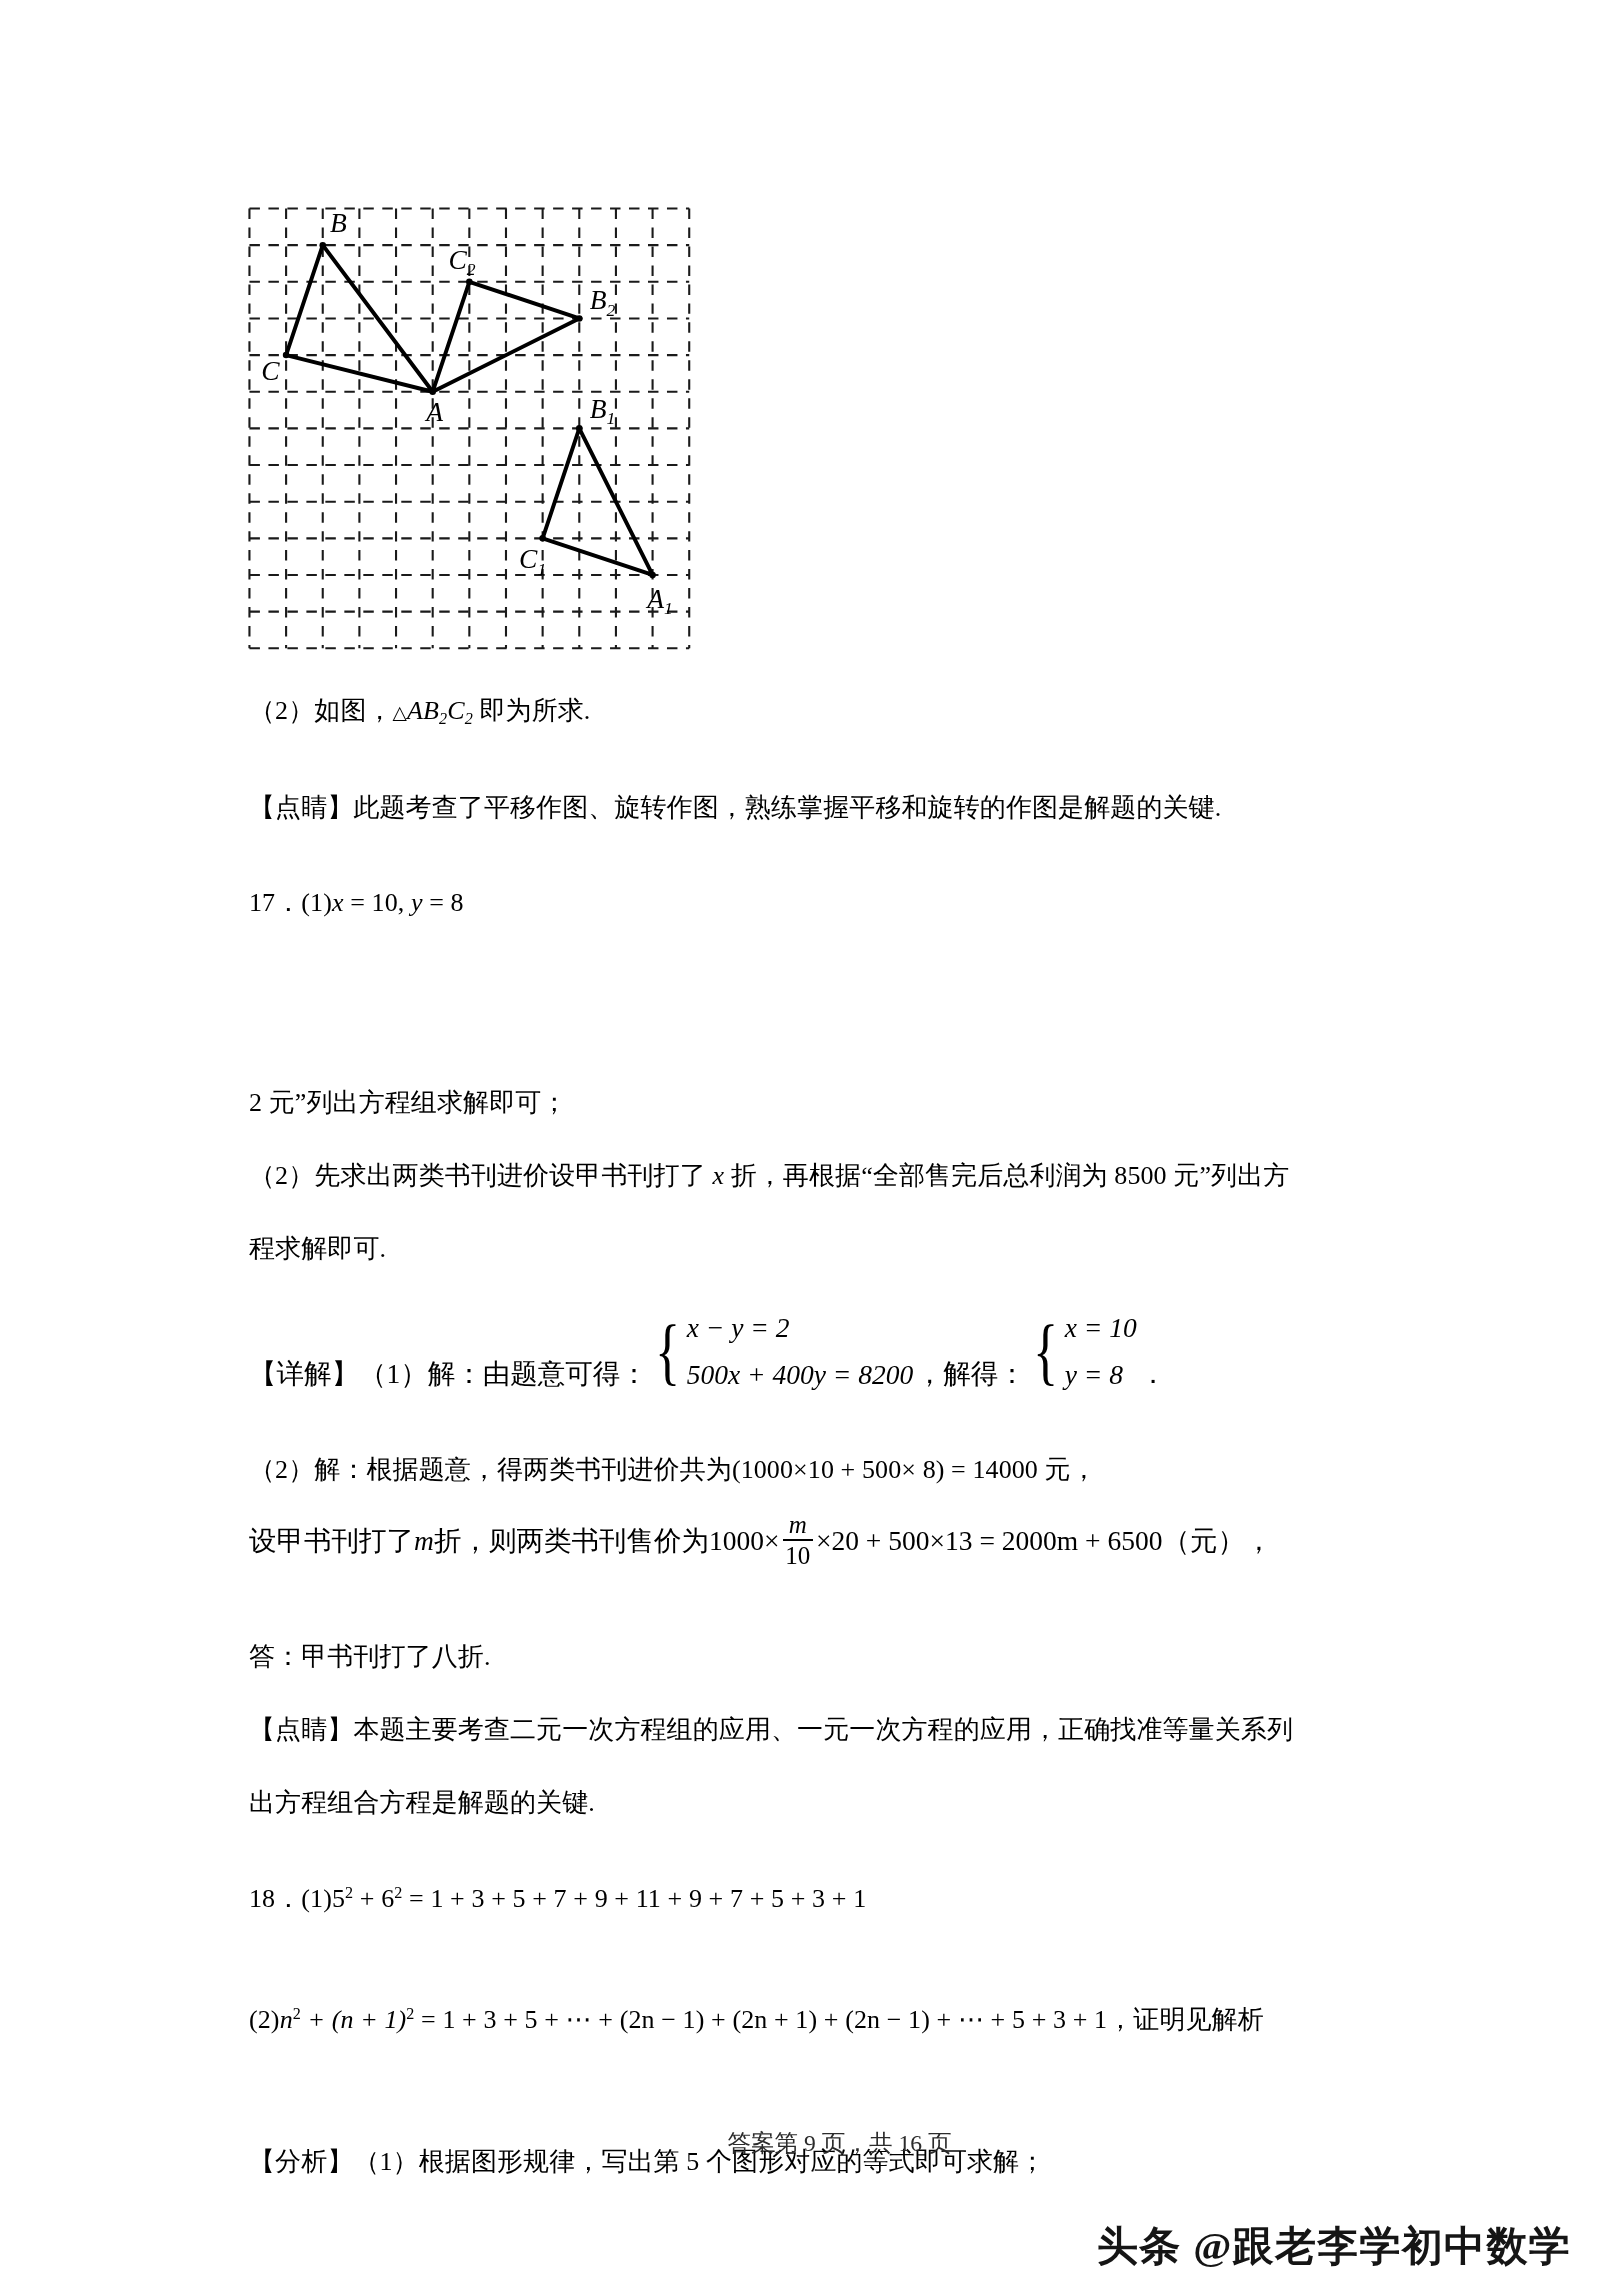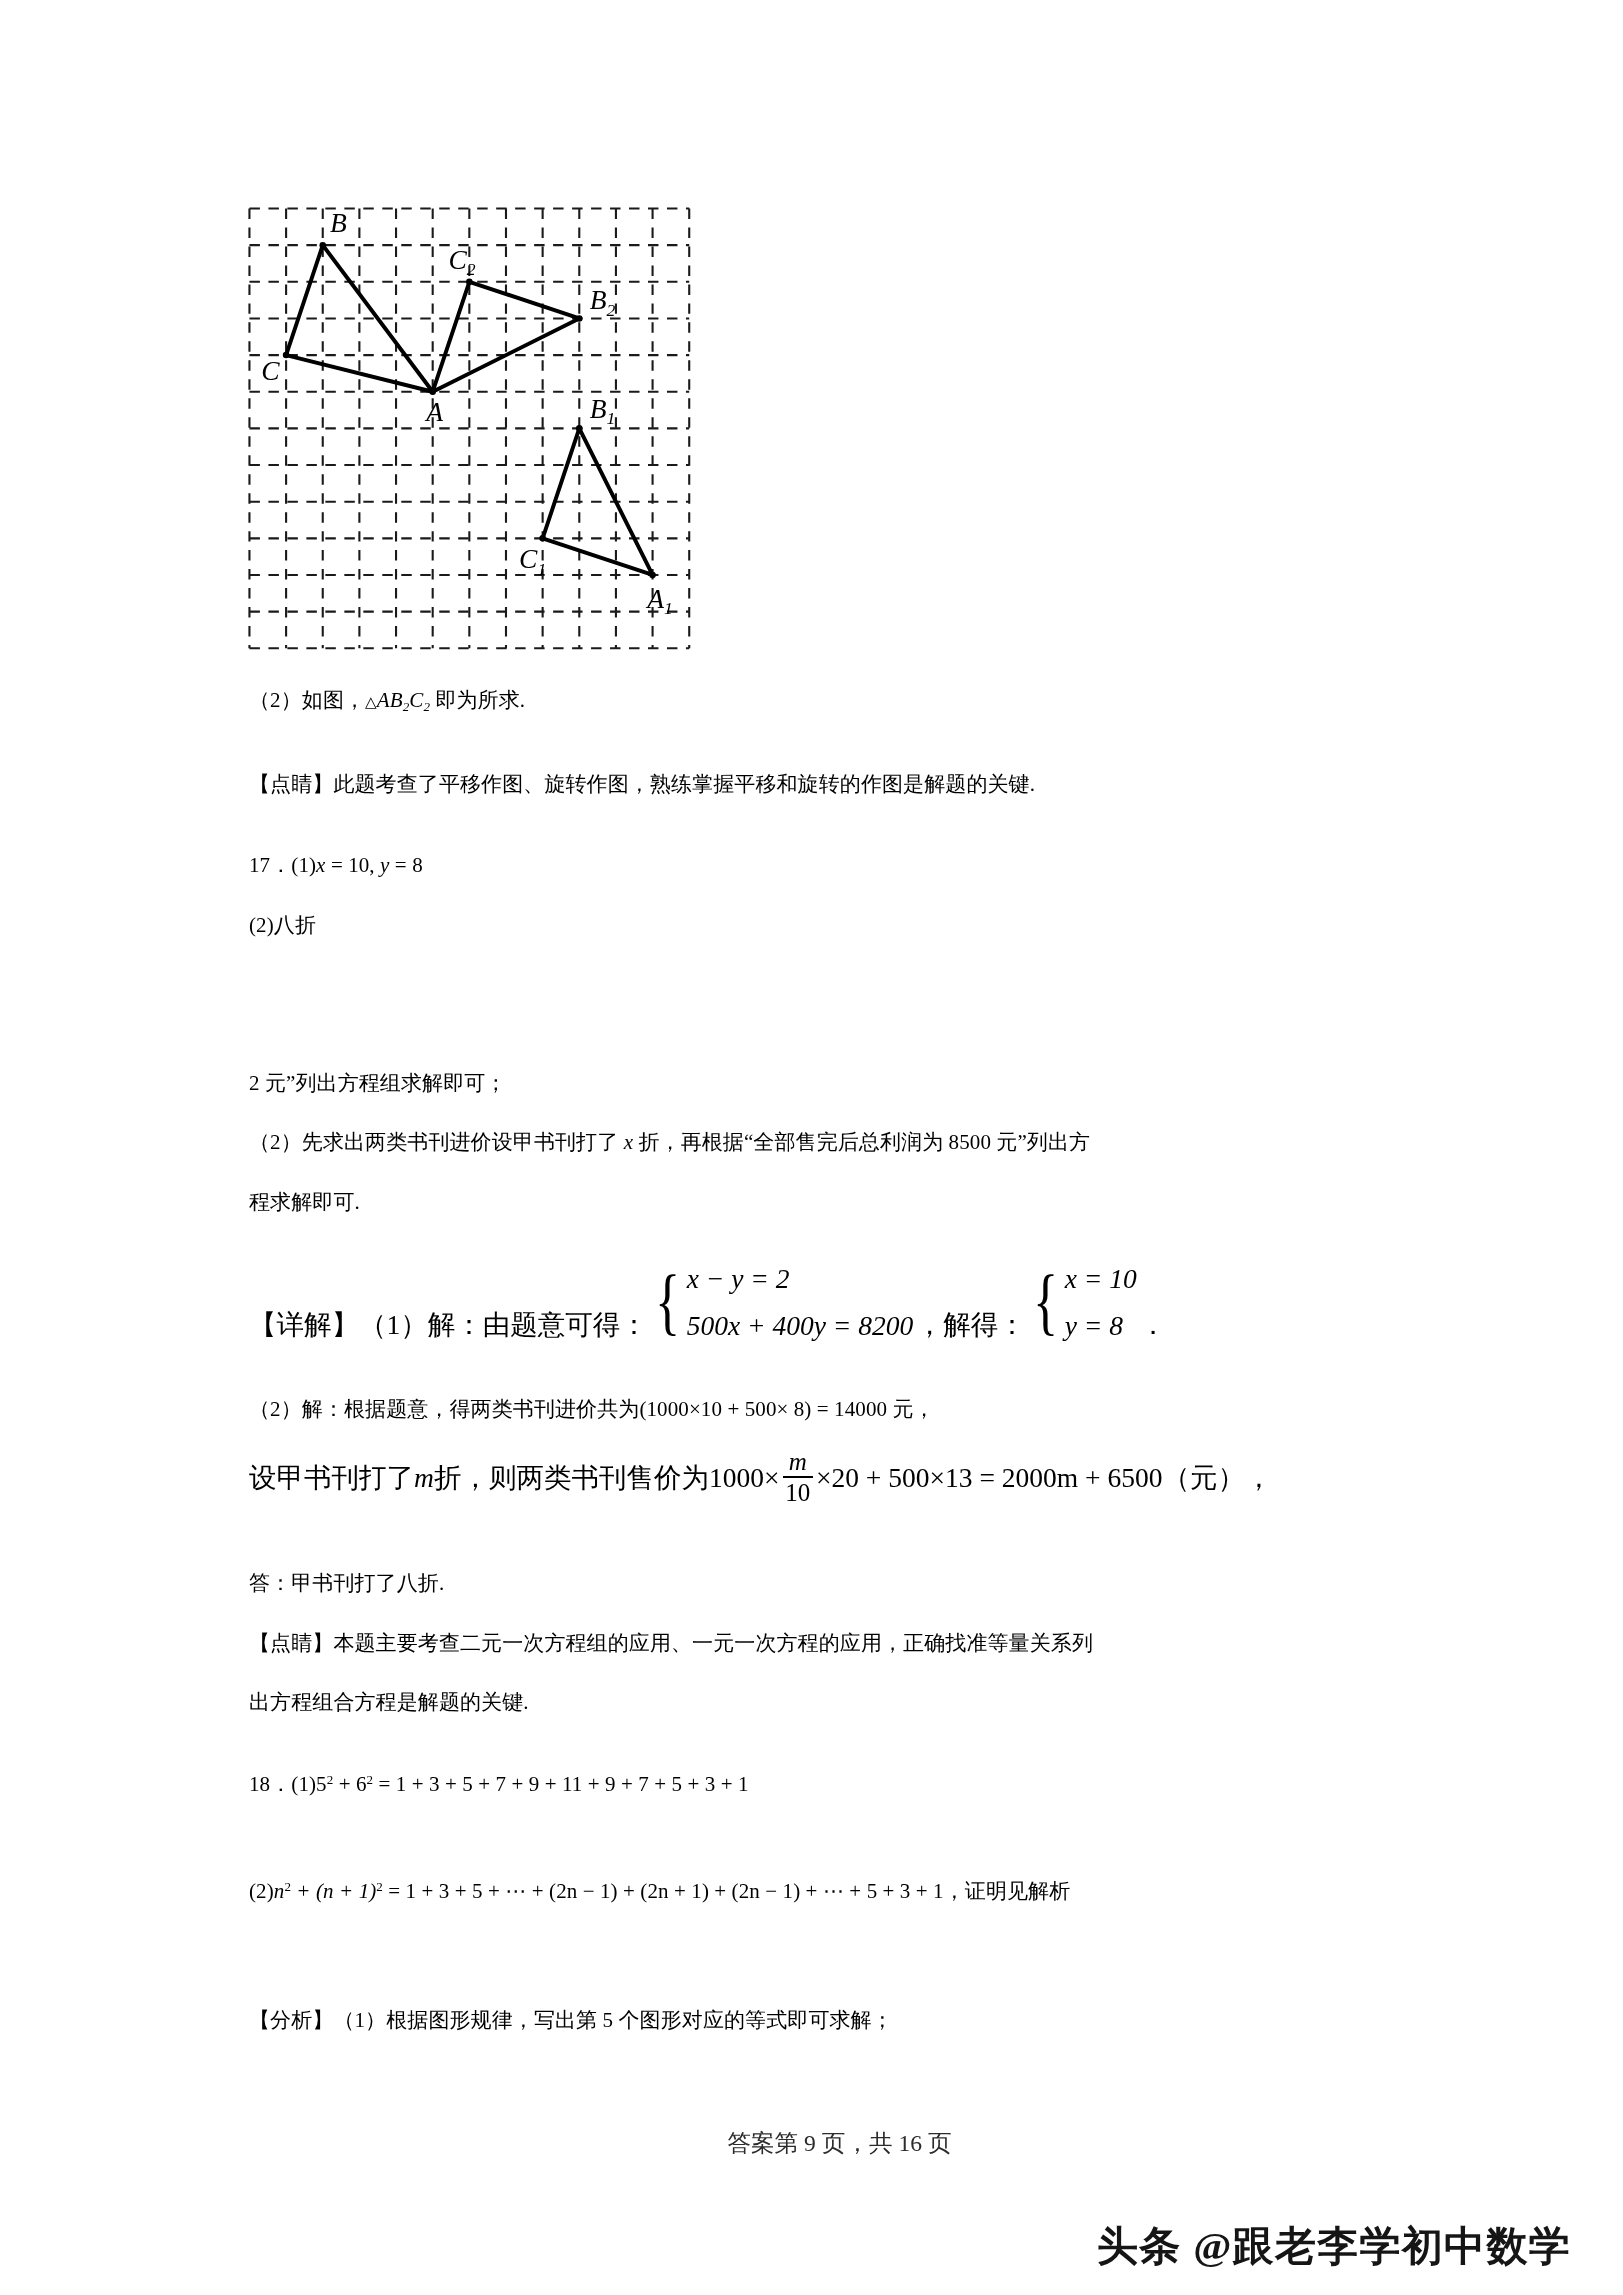--- a/index.html
+++ b/index.html
@@ -35,23 +35,23 @@
 
   
   .body-text {
     position: absolute;
     left: 249px;
     top: 681px;
     width: 1152px;
   }
 
   .para {
-    font-size: 21px;
+    font-size: 26px;
     line-height: 1.08;
-    margin: 8px 0 0 0;
+    margin: 16px 0 0 0;
     text-align: justify;
     letter-spacing: 0.1px;
   }
 
   .gap-s  { height: 29px; }
   .gap-m  { height: 51px; }
   .gap-l  { height: 76px; }
   .gap-xl { height: 98px; }
 
   .mathi {
@@ -242,21 +242,20 @@
     <p class="para">【点睛】此题考查了平移作图、旋转作图，熟练掌握平移和旋转的作图是解题的关键.</p>
 
     <div class="gap-m"></div>
 
     <p class="para">
       <span>17．</span><span>(1)</span><span class="mathi">x</span><span> = 10,</span><span class="mathi"> y</span><span> = 8</span>
     </p>
 
     <div class="gap-s"></div>
 
-    <p class="para">(2)八折</p>
 
     <div class="gap-xl"></div>
 
     <div class="gap-s"></div>
     <p class="para">2 元”列出方程组求解即可；</p>
     <div class="gap-s"></div>
     <p class="para">
       <span>（2）先求出两类书刊进价设甲书刊打了 </span><span class="mathi">x</span><span> 折，再根据“全部售完后总利润为 8500 元”列出方</span>
     </p>
     <div class="gap-s"></div>

